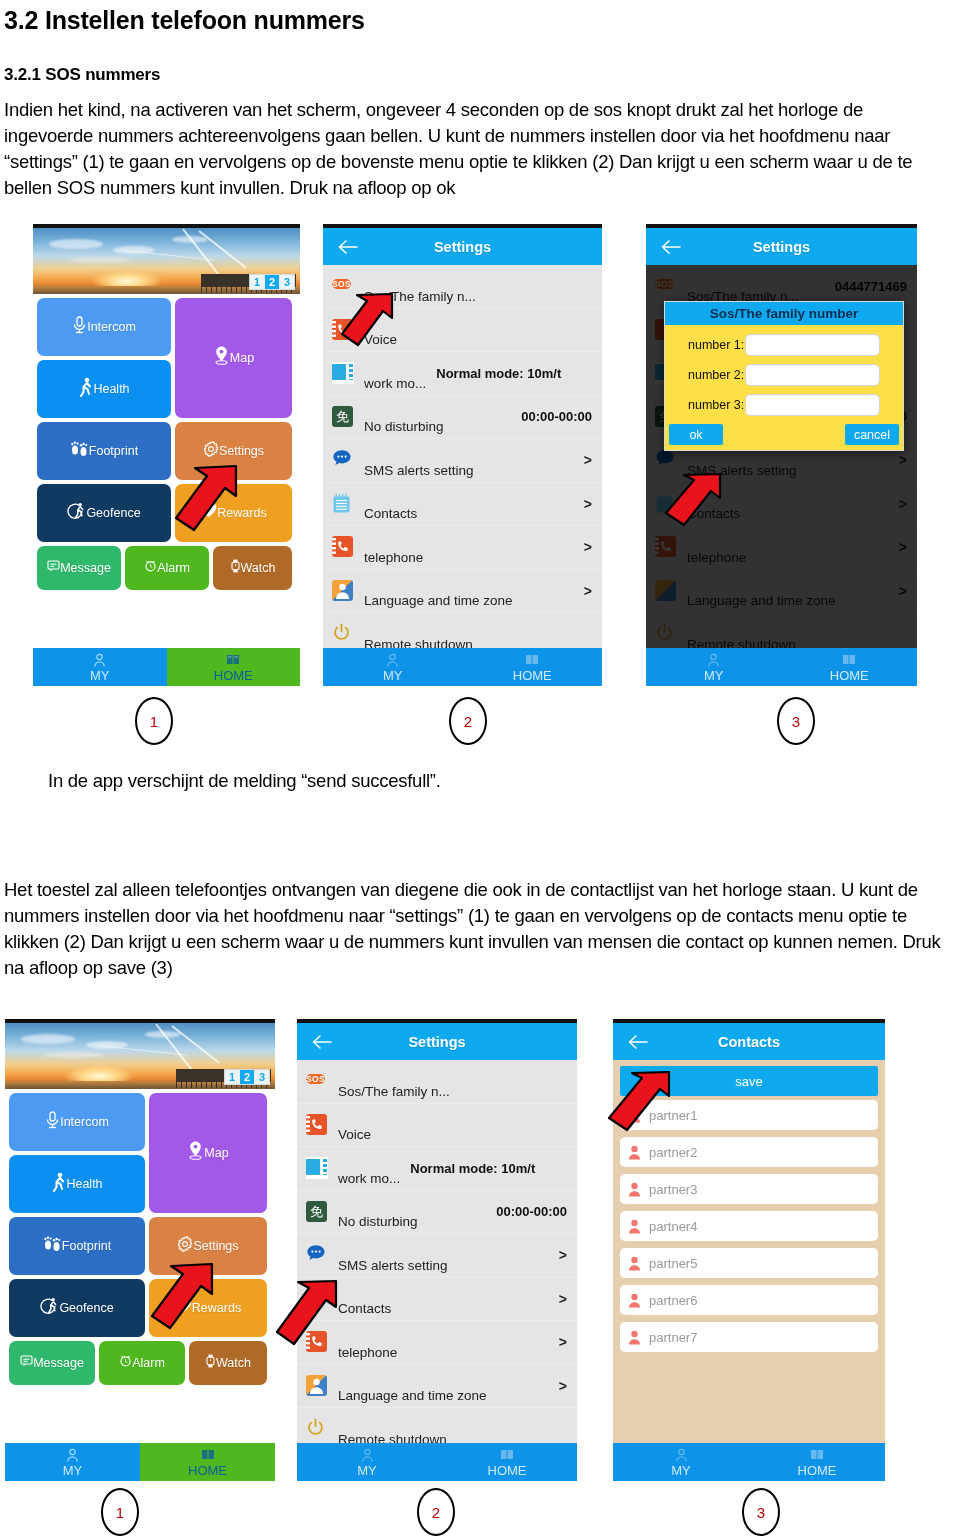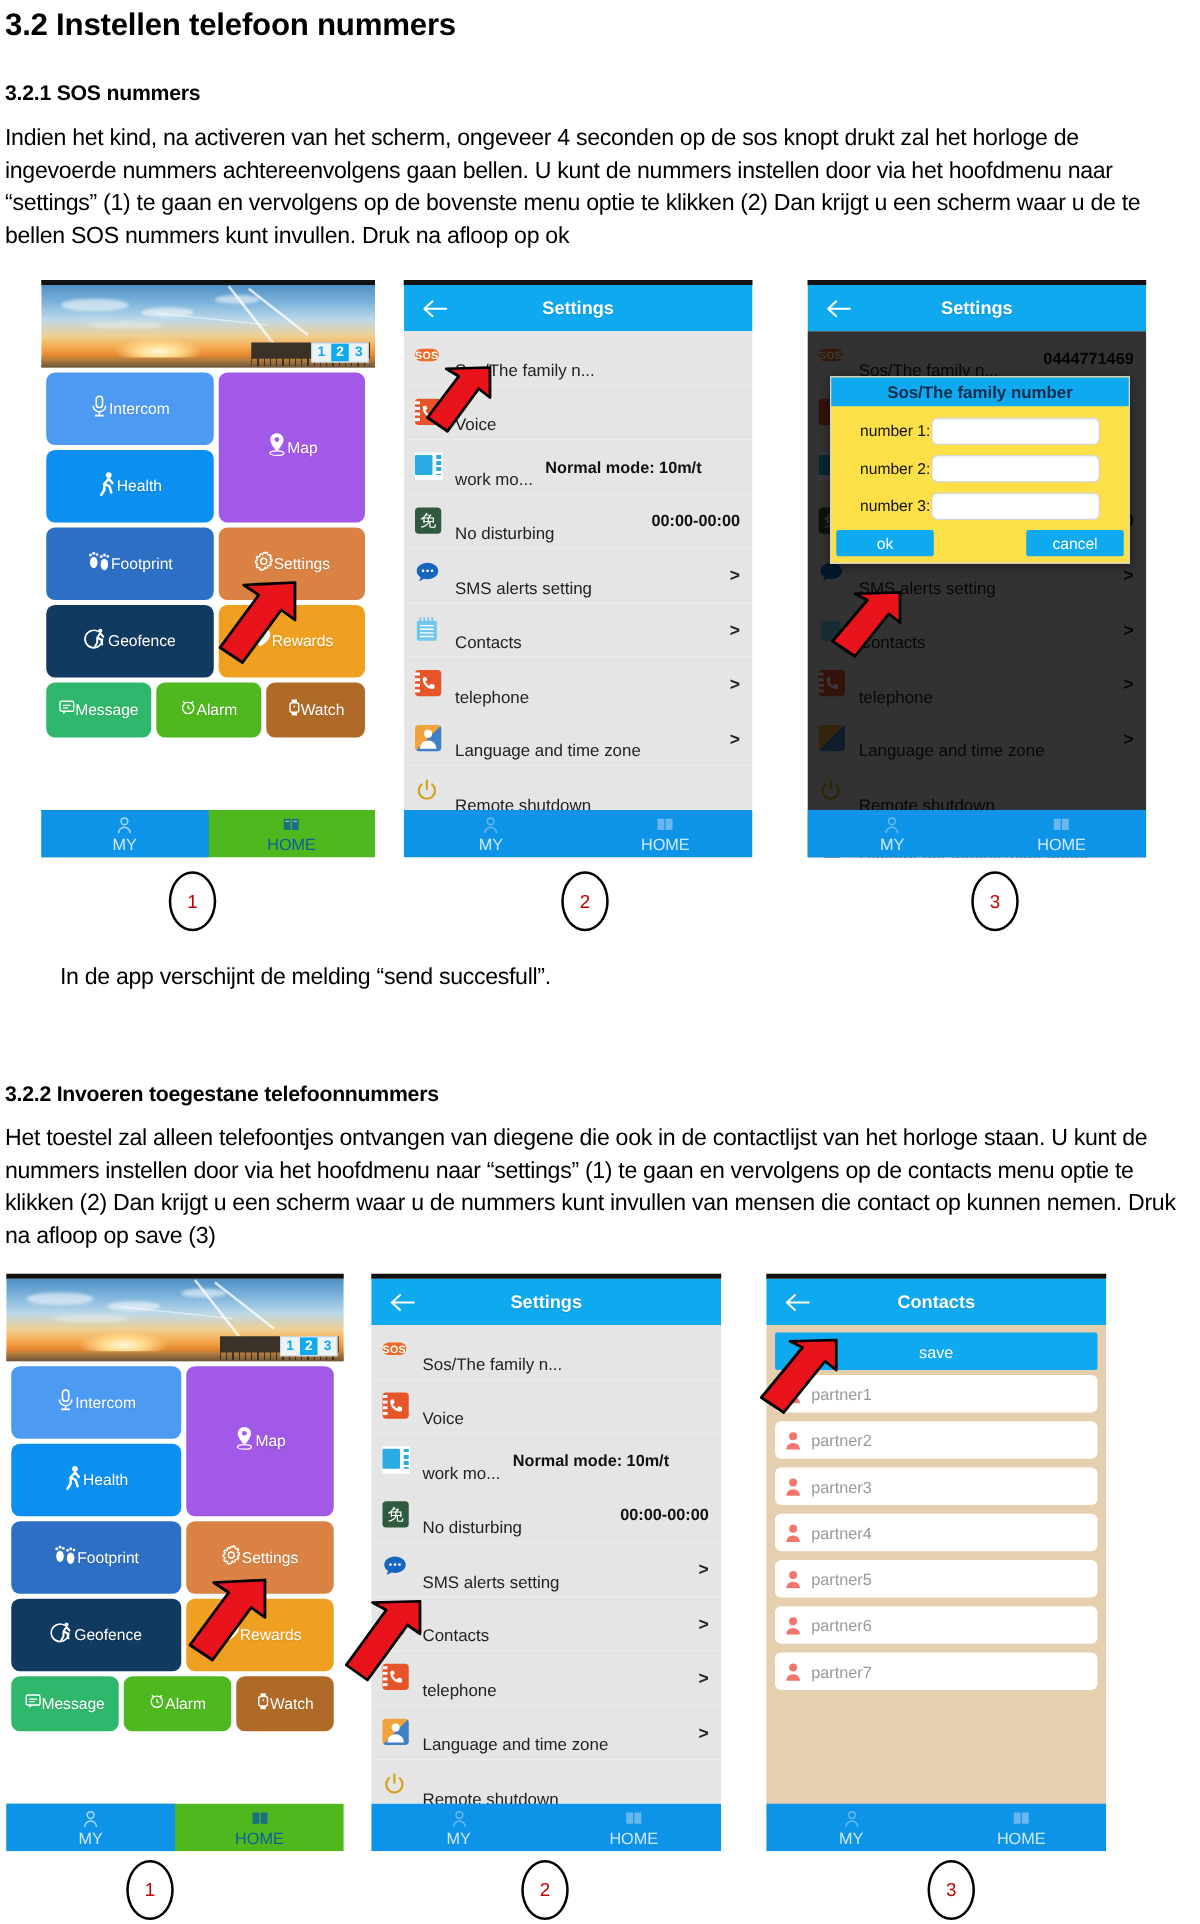--- a/index.html
+++ b/index.html
@@ -142,21 +142,21 @@
   }
   .dlg-row{display:flex;align-items:center;padding:4px 23px;}
   .dlg-row label{font-size:12.5px;color:#111;white-space:nowrap;}
   .dlg-row .field{
     flex:1;height:22px;margin-left:1px;background:#fff;border:1px solid #d5d5d5;
     border-radius:5px;box-shadow:inset 0 1px 2px rgba(0,0,0,.05);
   }
   .dlg-btns{display:flex;justify-content:space-between;padding:2px 4px 5px 4px;}
   .dlg-btns button{
     border:none;background:#0fa9ef;color:#fff;font-size:12.5px;
-    width:78px;height:21px;border-radius:2px;cursor:pointer;
+    width:54px;height:21px;border-radius:2px;cursor:pointer;
     font-family:"Liberation Sans", sans-serif;
   }
 
   
   .contactsbg{position:absolute;left:0;right:0;background:#e6cfae;}
   .savebtn{
     margin:6px 7px 4px 7px;height:30px;background:#0fa9ef;color:#fff;
     font-size:13px;display:flex;align-items:center;justify-content:center;
     border-radius:2px;
   }
@@ -660,21 +660,20 @@
 </div>
 <div class="stepcircle" style="left:777px;top:697px;">
   <span>3</span>
 </div>
 
 <div class="doc" style="top:768px;">
   <p class="body indent">In de app verschijnt de melding “send succesfull”.</p>
 </div>
 
 <div class="doc" style="top:866px;">
-  <h2 class="sub">3.2.2 Invoeren toegestane telefoonnummers</h2>
   <div style="height:11px"></div>
   <p class="body">Het toestel zal alleen telefoontjes ontvangen van diegene die ook in de contactlijst van het horloge staan. U kunt de nummers instellen door via het hoofdmenu naar “settings” (1) te gaan en vervolgens op de contacts menu optie te klikken (2) Dan krijgt u een scherm waar u de nummers kunt invullen van mensen die contact op kunnen nemen. Druk na afloop op save (3)</p>
 </div>
 
 <div class="phone" style="left:5px;top:1019px;width:270px;height:458px;">
 
   <div class="banner">
     <div class="cloud" style="left:6%;top:16%;width:54px;height:10px;"></div>
     <div class="cloud" style="left:30%;top:28%;width:42px;height:8px;"></div>
     <div class="cloud" style="left:52%;top:12%;width:36px;height:7px;"></div>

